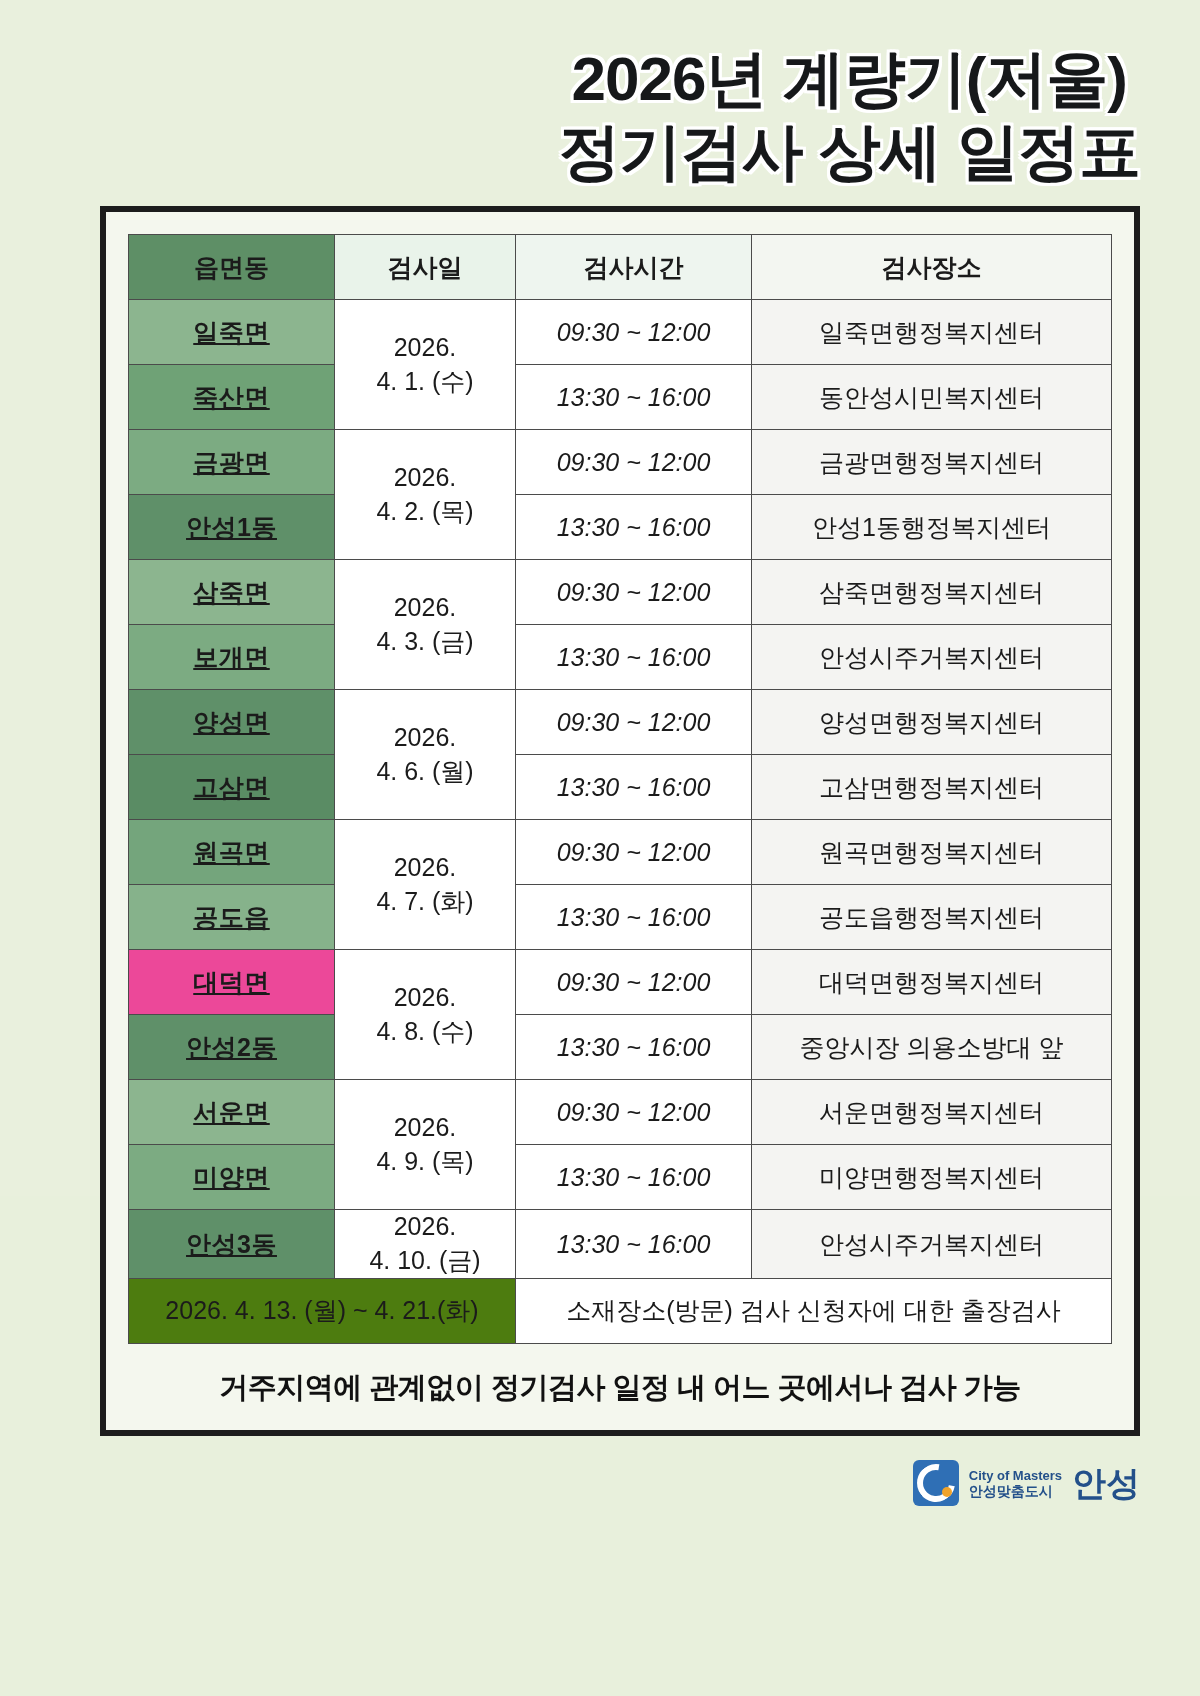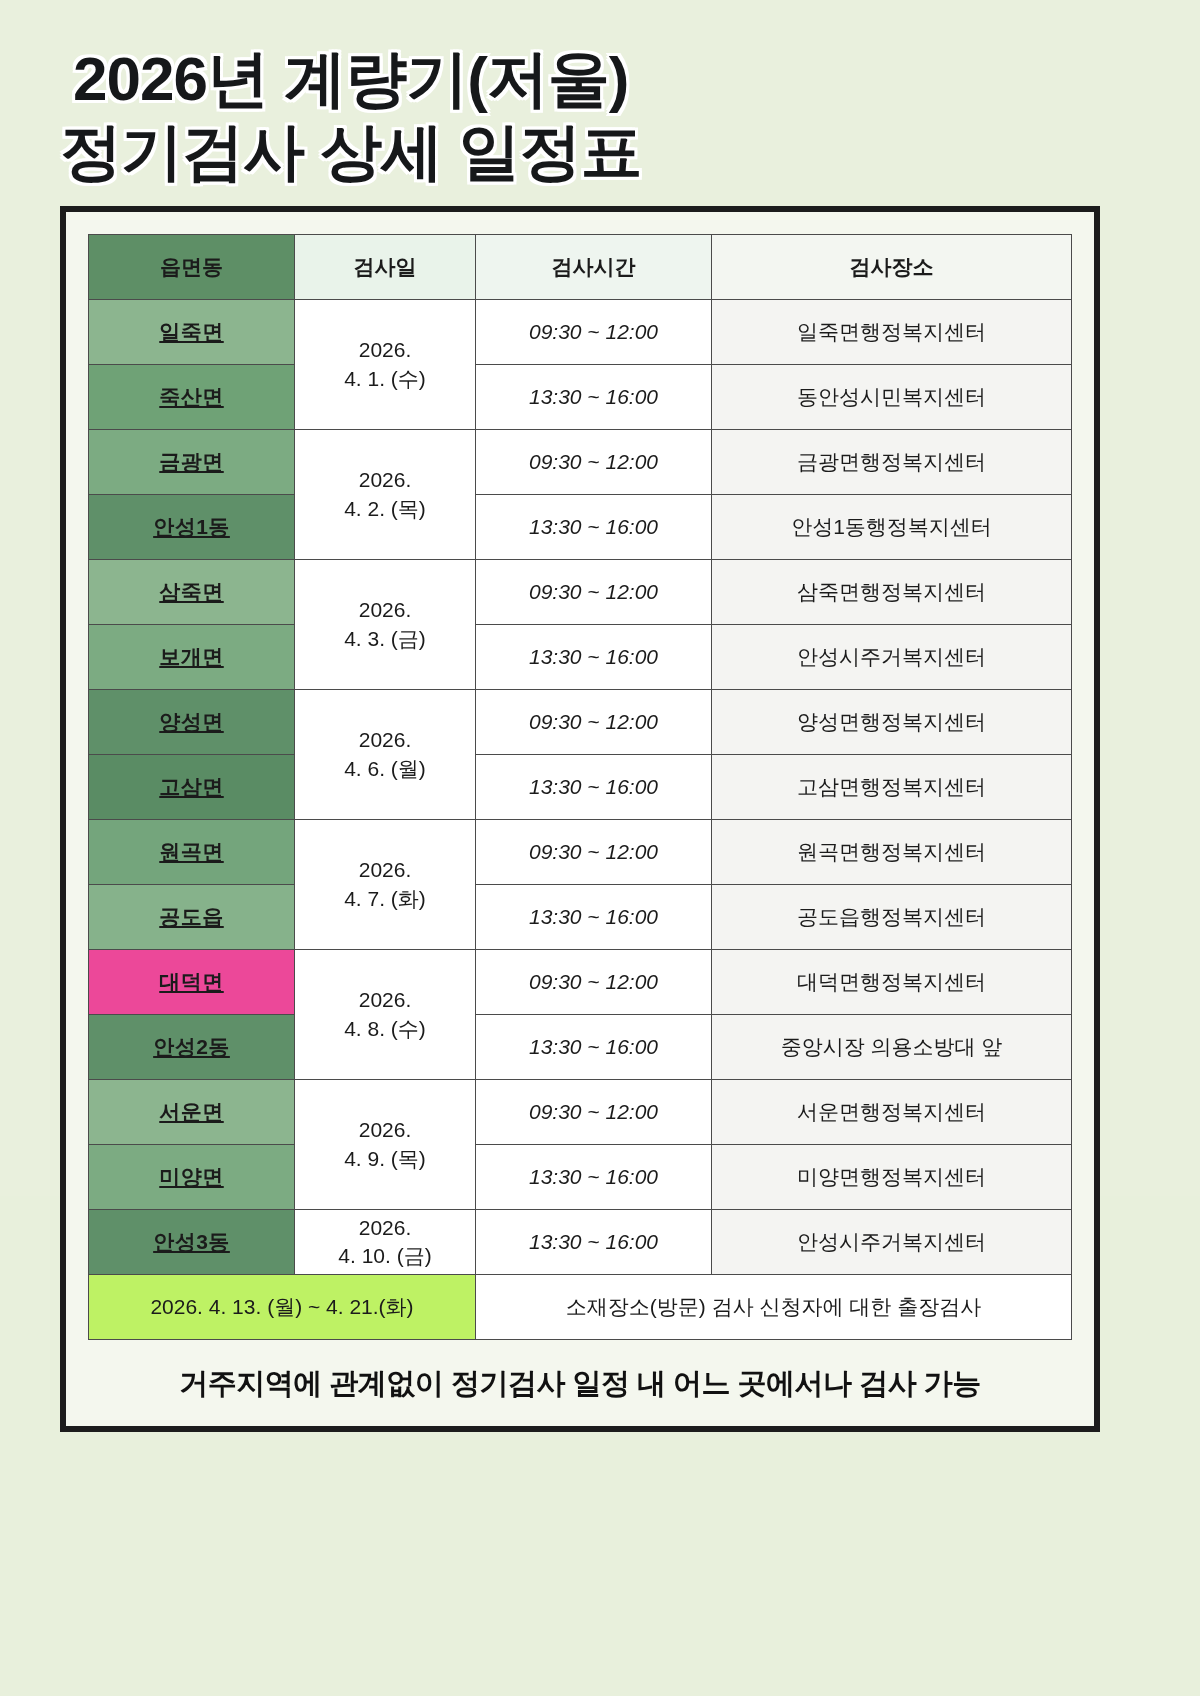--- a/index.html
+++ b/index.html
@@ -13,21 +13,21 @@
     font-family: "Liberation Sans", sans-serif;
     overflow: hidden;
   }
   .poster {
     width: 1200px;
     height: 1196px;
     box-sizing: border-box;
     padding: 30px 60px 0 60px;
     display: flex;
     flex-direction: column;
-    align-items: flex-start;
+    align-items: flex-end;
     background: #e9f0dd;
   }
   .title-block {
     text-align: center;
     margin-top: 12px;
     margin-bottom: 18px;
   }
   .title-line {
     font-size: 62px;
     font-weight: bold;
@@ -54,21 +54,21 @@
   table.schedule {
     width: 100%;
     border-collapse: collapse;
     table-layout: fixed;
     background: #ffffff;
   }
   table.schedule th, table.schedule td {
     border: 1.5px solid #4b4b4b;
     text-align: center;
     vertical-align: middle;
-    font-size: 21px;
+    font-size: 25px;
     color: #1b1b1b;
     padding: 0;
     height: 64px;
   }
   thead th {
     height: 68px;
     font-size: 29px;
     font-weight: bold;
   }
   th.h-region { background: #5e8f66; color: #ffffff; width: 205px; }
@@ -91,21 +91,21 @@
   td.time {
     background: #ffffff;
     font-size: 21px;
     font-style: italic;
   }
   td.place {
     background: #f4f4f2;
     font-size: 21px;
   }
   td.note-date {
-    background: #bef264;
+    background: #4d7c0f;
     font-size: 21px;
     height: 62px;
   }
   td.note-text {
     background: #ffffff;
     font-size: 21px;
     height: 62px;
   }
   .footer-note {
     margin-top: 14px;
@@ -302,14 +302,24 @@
         <tr>
           <td class="note-date" colspan="2">2026. 4. 13. (월) ~ 4. 21.(화)</td>
           <td class="note-text" colspan="2">소재장소(방문) 검사 신청자에 대한 출장검사</td>
         </tr>
       </tbody>
     </table>
 
     <div class="footer-note">거주지역에 관계없이 정기검사 일정 내 어느 곳에서나 검사 가능</div>
   </div>
 
+  <div class="brand">
+    <div class="brand-mark"></div>
+    <div class="brand-row">
+      <div class="brand-text">
+        <div class="brand-en">City of Masters</div>
+        <div class="brand-kr-small">안성맞춤도시</div>
+      </div>
+      <div class="brand-kr-big">안성</div>
+    </div>
+  </div>
 
 </div>
 
 </body></html>

